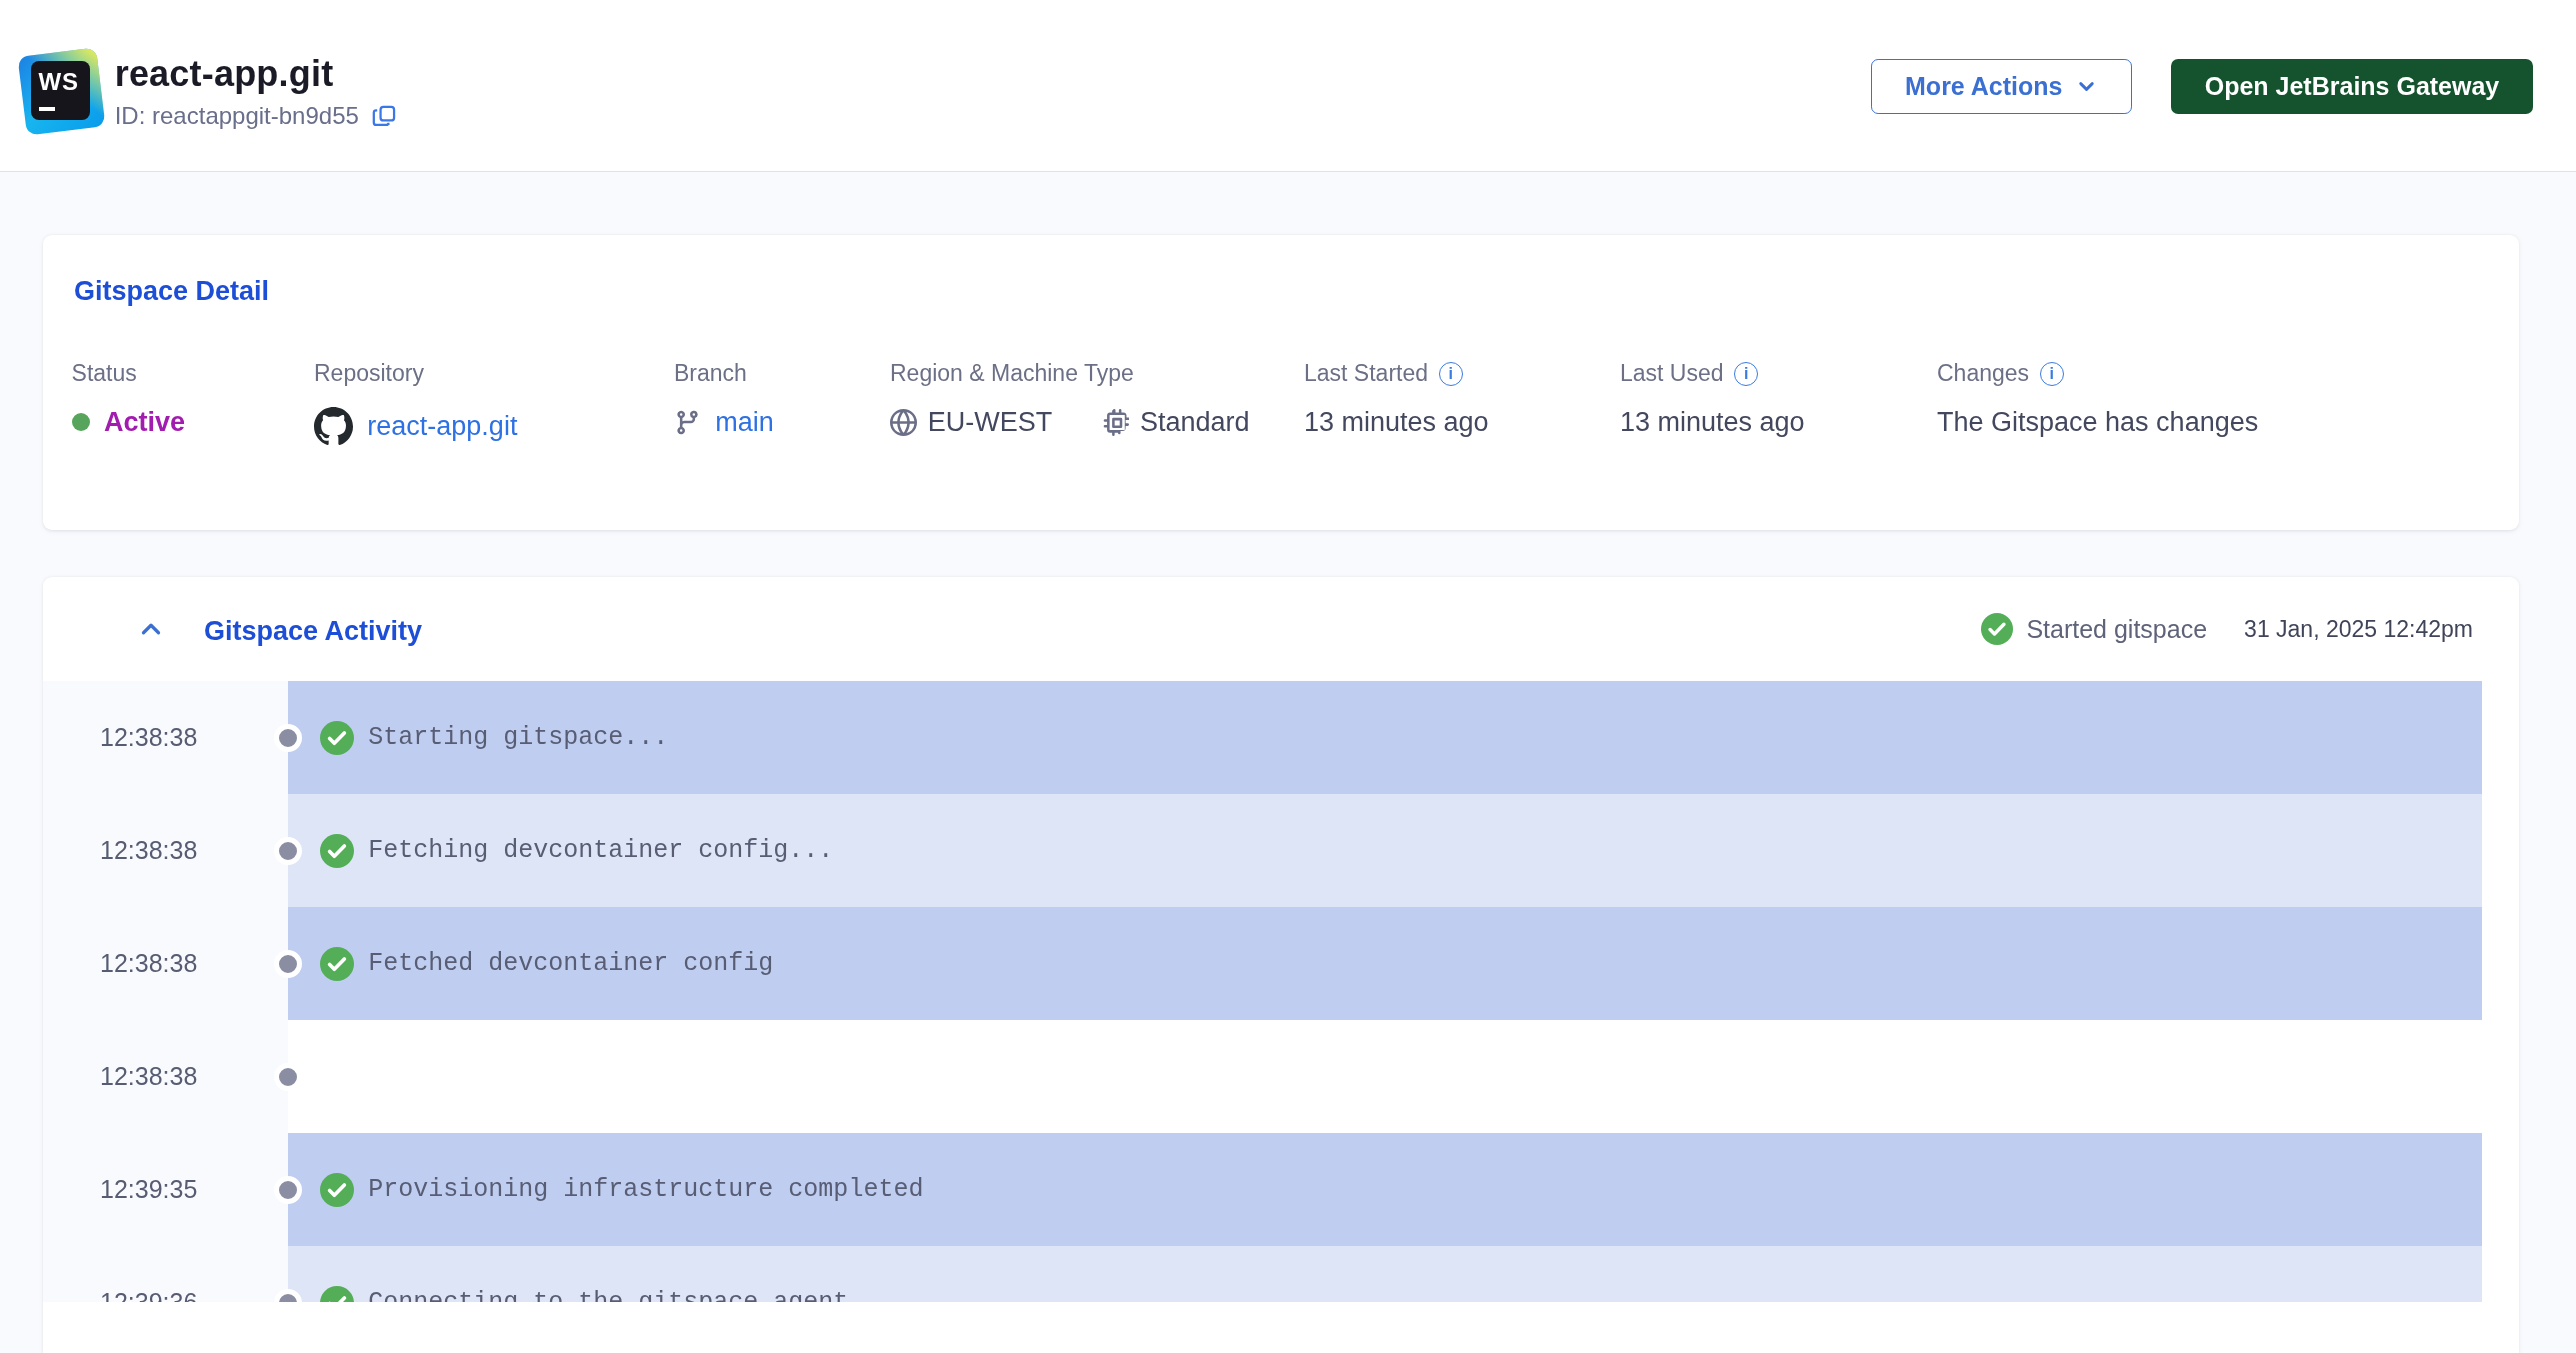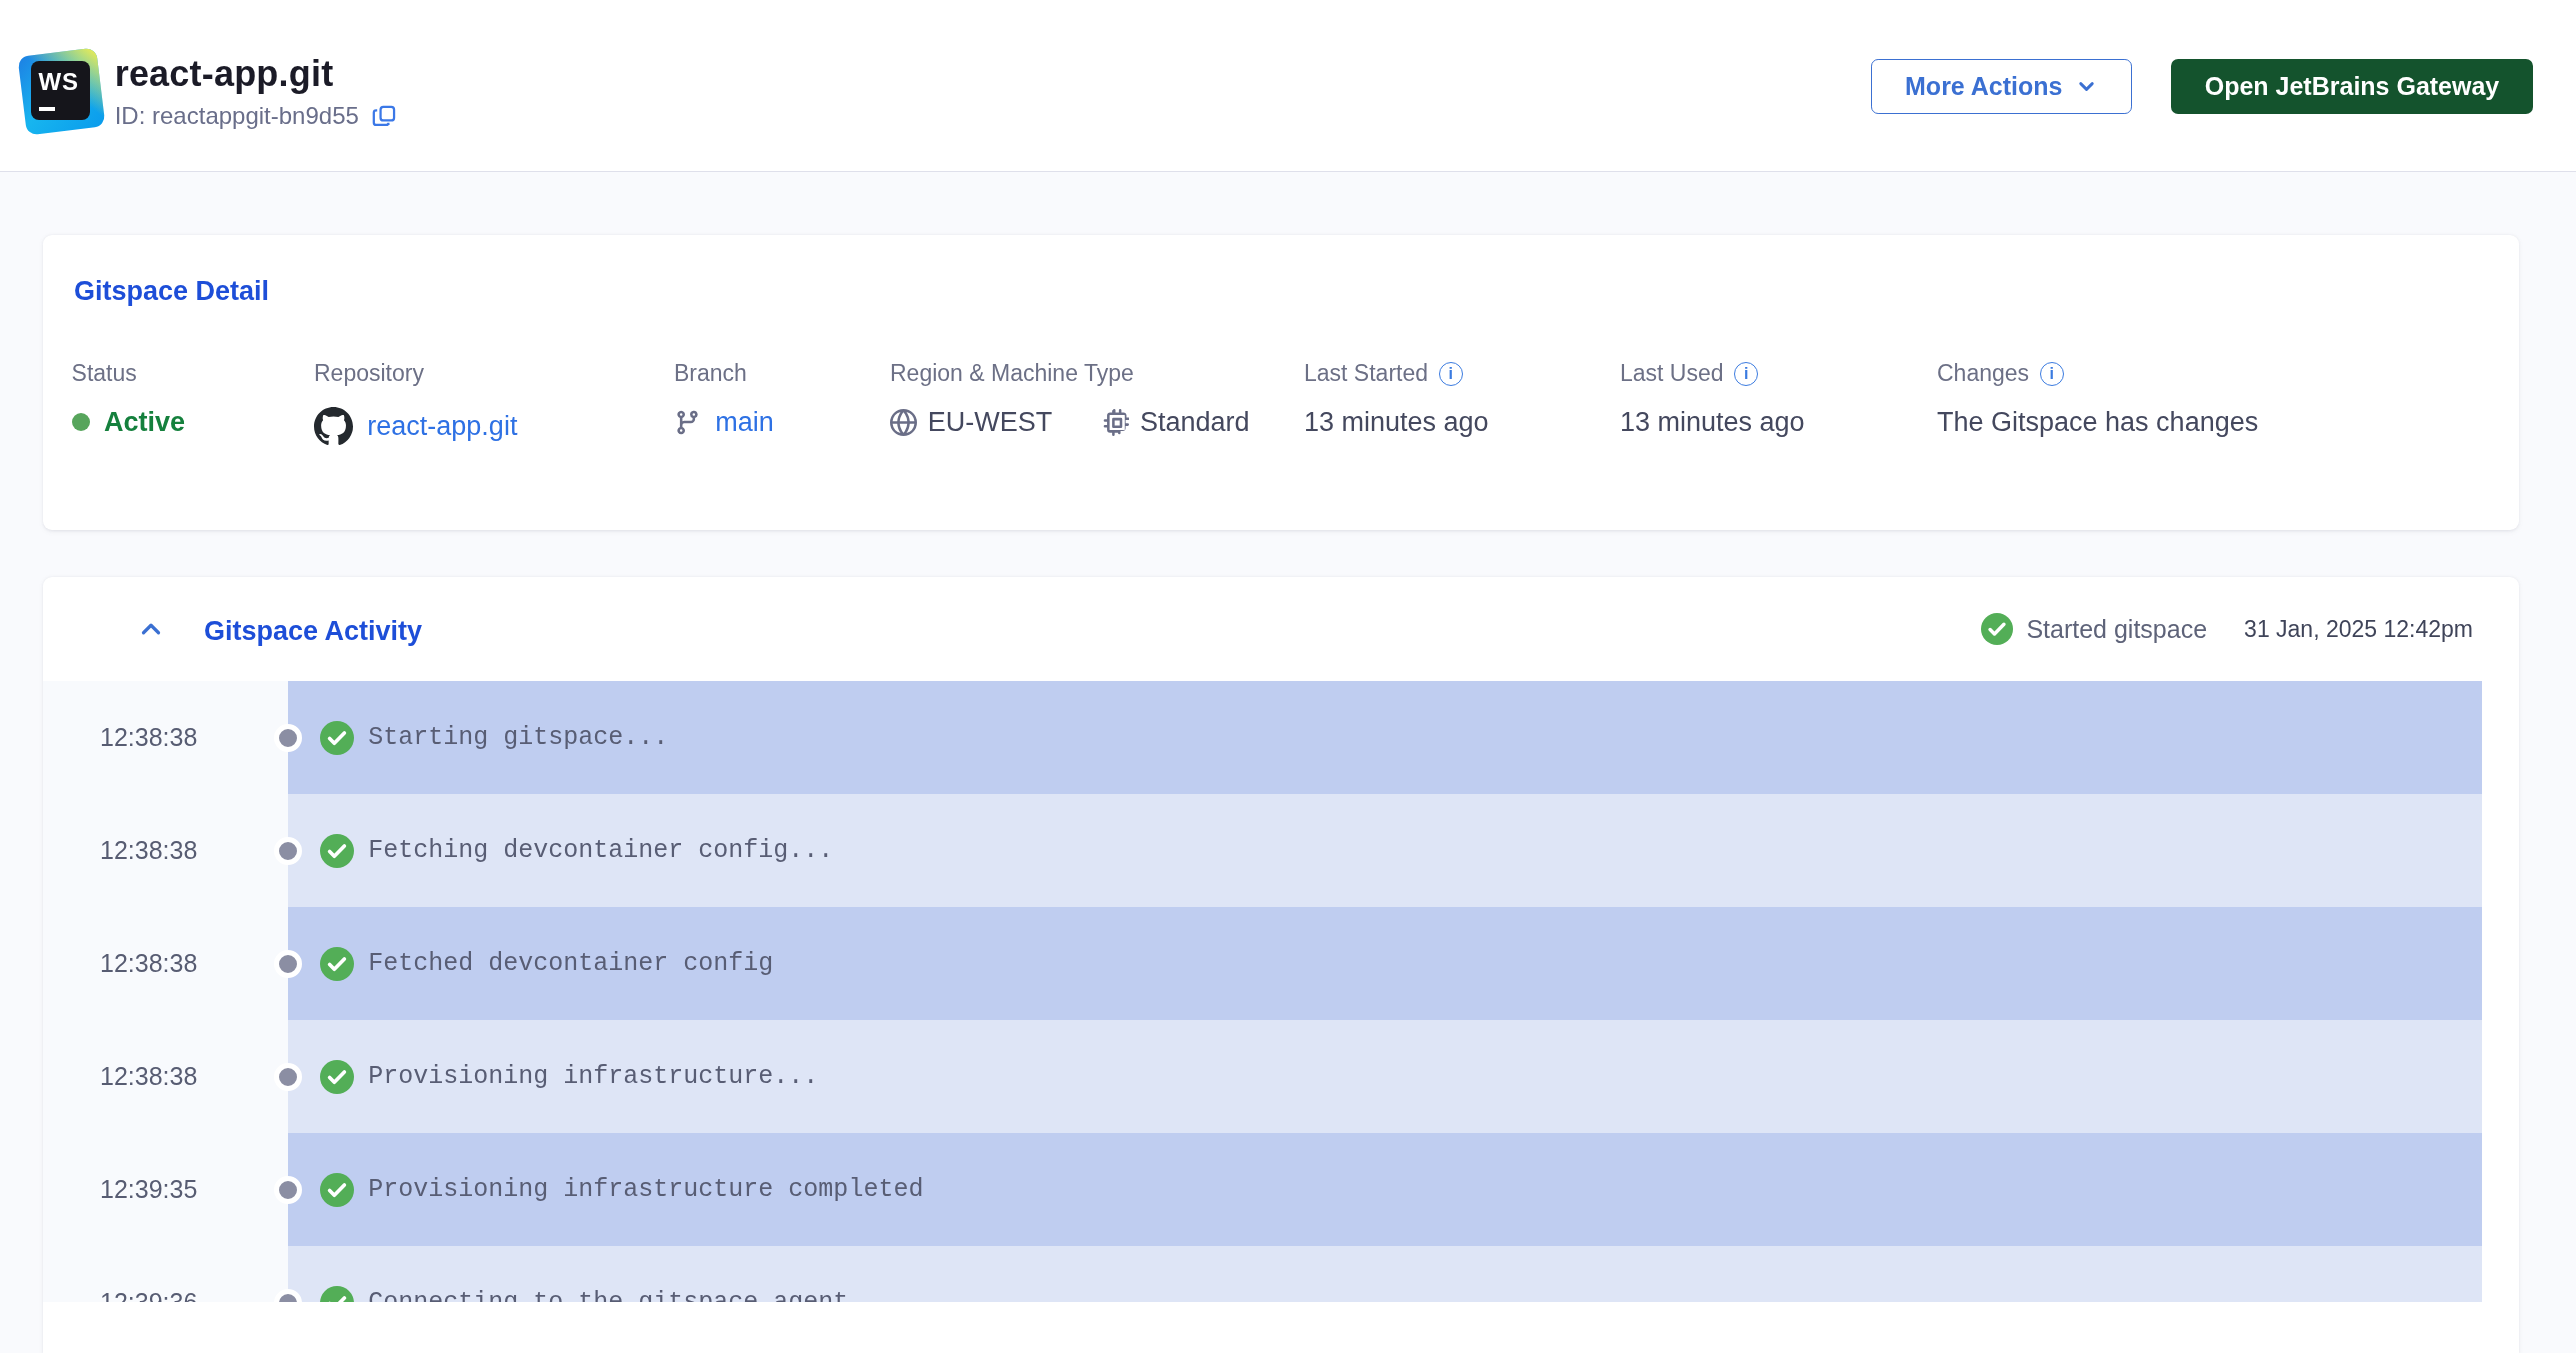--- a/index.html
+++ b/index.html
@@ -43,21 +43,21 @@
   .detail-card { top:235px; height:295px; }
   .detail-card .card-title { position:absolute; left:31px; top:41px; }
   .field { position:absolute; top:125px; }
   .field-label { display:flex; align-items:center; gap:10.7px; font-size:23px; color:#6C7086; }
   .field-value { display:flex; align-items:center; gap:14.3px; margin-top:19.6px;
                  font-size:27px; color:#44485E; }
   .f-status  { left:28.6px; }  .f-repo { left:271px; } .f-branch { left:631px; }
   .f-region  { left:847px; } .f-started { left:1261px; } .f-used { left:1577px; }
   .f-changes { left:1894px; }
   .status-dot { width:18px; height:18px; border-radius:50%; background:#57A55C; }
-  .status-value { font-weight:bold; color:#15803d; }
+  .status-value { font-weight:bold; color:#a21caf; }
   .link { color:#2E71E4; cursor:pointer; text-decoration:none; }
   .machine-pair { display:flex; gap:50px; }
   .icon-pair { display:flex; align-items:center; gap:10.7px; }
   .info-icon { width:24px; height:24px; border-radius:50%; border:1.8px solid #3B7BE0;
                color:#3B7BE0; font-size:16px; display:flex; align-items:center;
                justify-content:center; font-weight:bold; cursor:pointer; }
 
   
   .activity-card { top:577px; height:777px; border-bottom-left-radius:0; border-bottom-right-radius:0; }
   .activity-header { position:absolute; top:0; left:0; right:0; height:104px; }
@@ -246,27 +246,20 @@
               <circle cx="12" cy="12" r="12" fill="#53AE57"></circle>
               <path d="M6.8 12.4l3.3 3.3 7.1-7.2" stroke="#FFFFFF" stroke-width="2.6" fill="none" stroke-linecap="round" stroke-linejoin="round"></path>
             </svg>
           <span>Fetched devcontainer config</span>
         </div>
       </div>
 
       <div class="log-row light">
         <div class="log-time">12:38:38</div>
         <span class="log-dot"></span>
-        <div class="log-msg">
-          <svg class="check-icon" width="34" height="34" viewBox="0 0 24 24">
-              <circle cx="12" cy="12" r="12" fill="#53AE57"></circle>
-              <path d="M6.8 12.4l3.3 3.3 7.1-7.2" stroke="#FFFFFF" stroke-width="2.6" fill="none" stroke-linecap="round" stroke-linejoin="round"></path>
-            </svg>
-          <span>Provisioning infrastructure...</span>
-        </div>
       </div>
 
       <div class="log-row dark">
         <div class="log-time">12:39:35</div>
         <span class="log-dot"></span>
         <div class="log-msg">
           <svg class="check-icon" width="34" height="34" viewBox="0 0 24 24">
               <circle cx="12" cy="12" r="12" fill="#53AE57"></circle>
               <path d="M6.8 12.4l3.3 3.3 7.1-7.2" stroke="#FFFFFF" stroke-width="2.6" fill="none" stroke-linecap="round" stroke-linejoin="round"></path>
             </svg>

